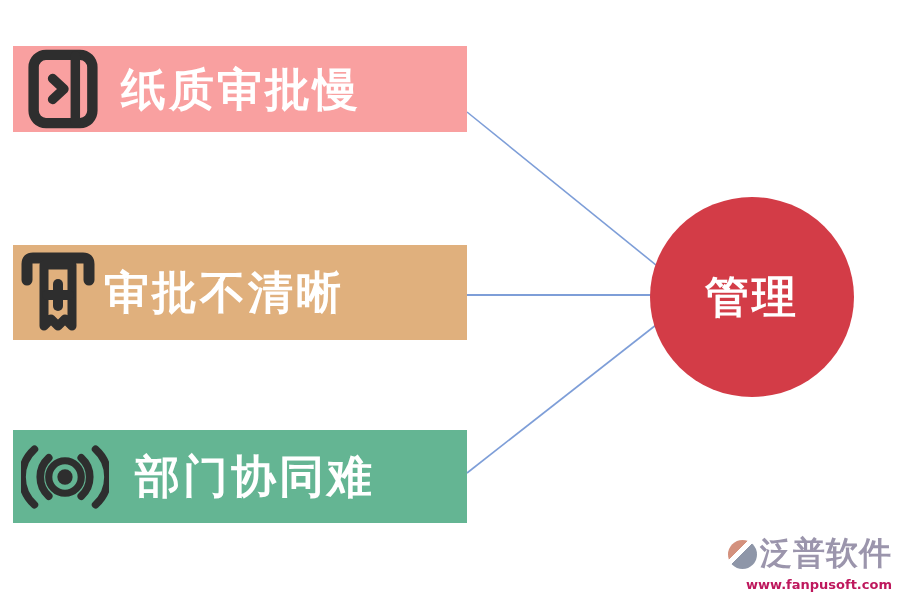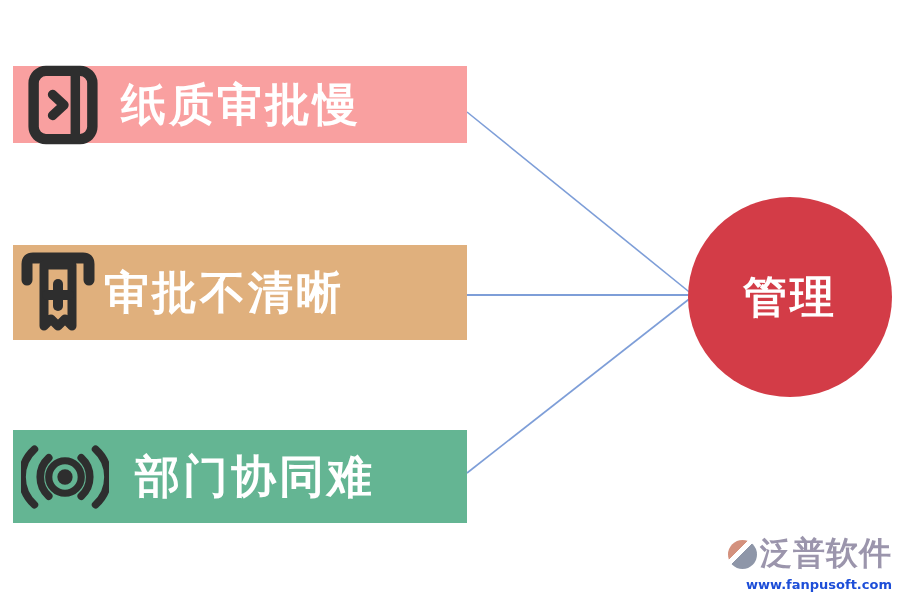--- a/index.html
+++ b/index.html
@@ -22,21 +22,21 @@
     z-index: 1;
   }
   .cause-bar {
     position: absolute;
     left: 13px;
     width: 454px;
     display: flex;
     align-items: center;
     z-index: 2;
   }
-  .bar-1 { top: 66px;  height: 77px; text-align: right; }
+  .bar-1 { top: 46px;  height: 86px; text-align: right; }
   .bar-2 { top: 245px; height: 95px; }
   .bar-3 { top: 430px; height: 93px; }
   .bar-icon {
     display: flex;
     align-items: center;
     justify-content: center;
     flex: 0 0 auto;
   }
   .bar-1 .bar-icon { margin-left: 14px; }
   .bar-2 .bar-icon { margin-left: 5px; }
@@ -47,21 +47,21 @@
     font-weight: bold;
     letter-spacing: 3px;
     white-space: nowrap;
     line-height: 1;
   }
   .bar-1 .bar-label { margin-left: 22px; }
   .bar-2 .bar-label { margin-left: 6px; }
   .bar-3 .bar-label { margin-left: 26px; }
   .center-node {
     position: absolute;
-    left: 688px;
+    left: 650px;
     top: 197px;
     width: 204px;
     height: 200px;
     border-radius: 50%;
     display: flex;
     flex-direction: column;
     align-items: center;
     justify-content: center;
     z-index: 3;
   }
@@ -158,16 +158,16 @@
 
   <div class="center-node" style="background-color: rgb(211, 60, 71);">
     <div class="center-line">管理</div>
   </div>
 
   <div class="watermark">
     <div class="wm-row">
       <span class="wm-logo"></span>
       <span class="wm-brand" style="color: rgb(155, 149, 172);">泛普软件</span>
     </div>
-    <div class="wm-url" style="color: #1d4ed8; margin-left: 40px;">www.fanpusoft.com</div>
+    <div class="wm-url" style="color: #be185d; margin-left: 40px;">www.fanpusoft.com</div>
   </div>
 
 </div>
 
 </body></html>

